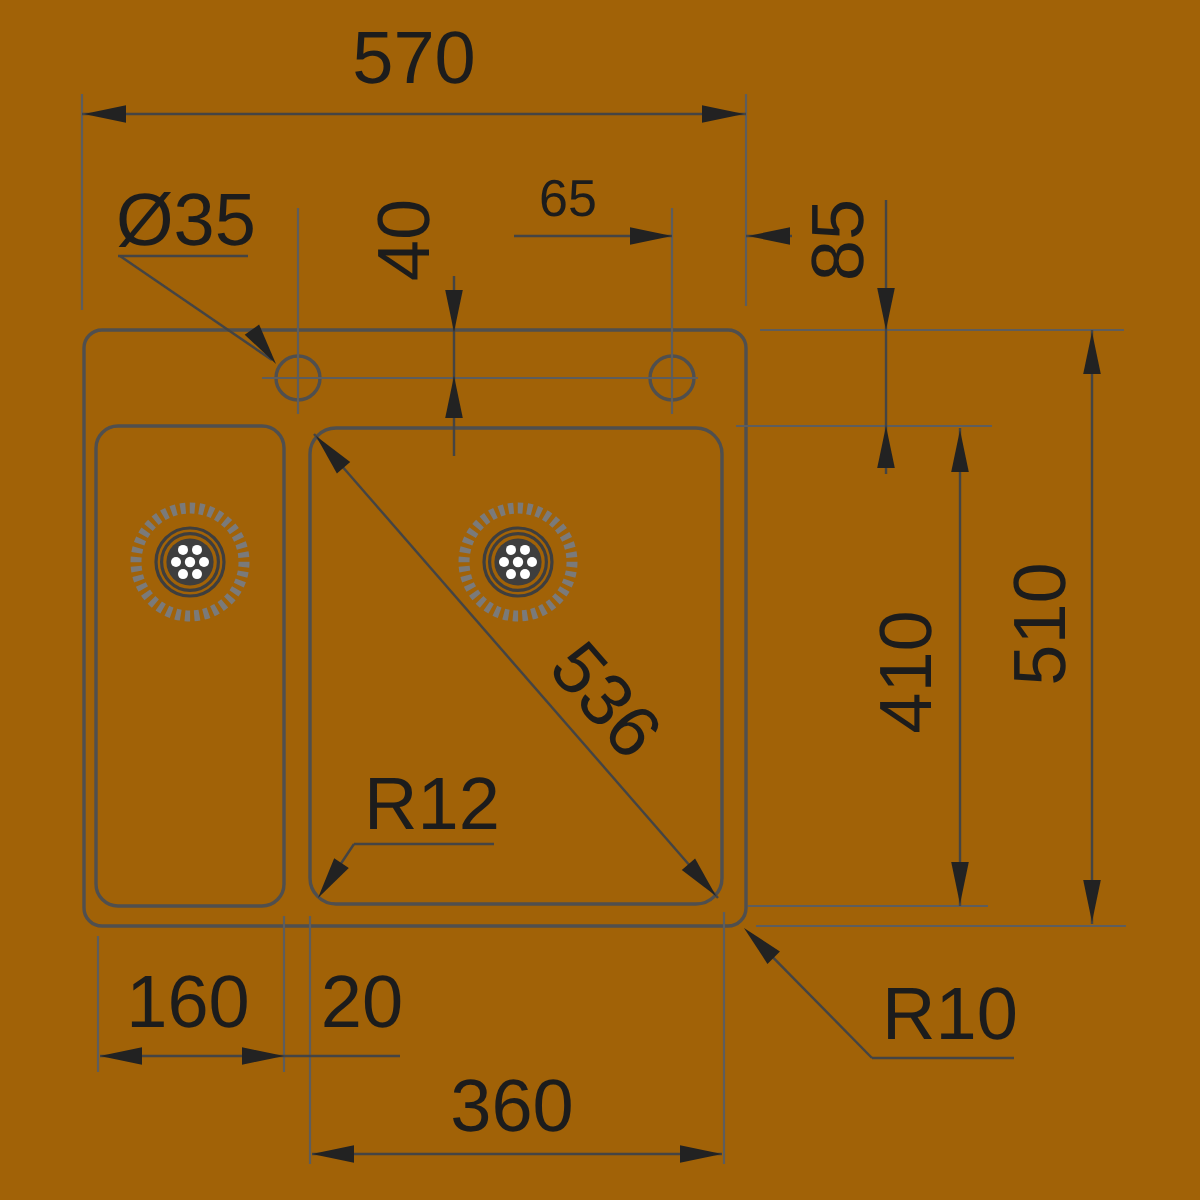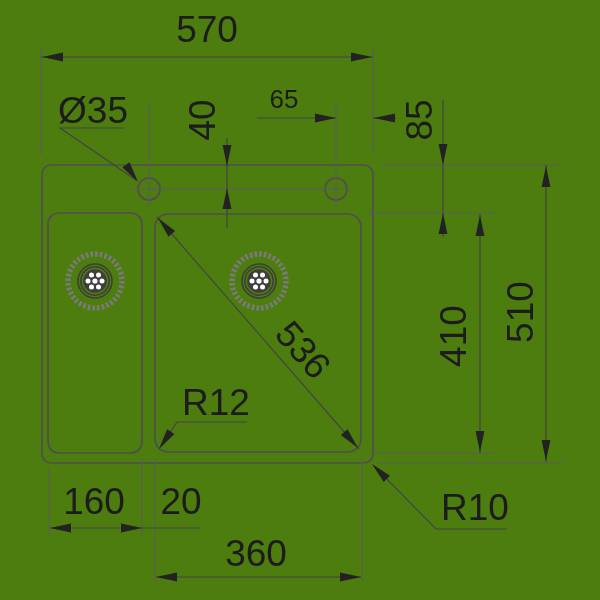--- a/index.html
+++ b/index.html
@@ -1,16 +1,16 @@
 <!DOCTYPE html>
 <html><head>
 <meta charset="utf-8">
 <style>
   html,body{margin:0;padding:0;background:#ffffff;}
-  .canvas{width:600px;height:600px;background:#4d7c0f;position:relative;overflow:hidden;}
+  .canvas{width:600px;height:600px;background:#a16207;position:relative;overflow:hidden;}
   svg{display:block;}
   .geo{fill:none;stroke:#4f4f4f;stroke-width:1.7;}
   .thin{fill:none;stroke:#5d5d5d;stroke-width:1.1;}
   .dim{fill:none;stroke:#444444;stroke-width:1.2;}
   .arrow{fill:#222222;stroke:none;}
   .hatch{fill:none;stroke:#7a7a7a;stroke-width:5.5;stroke-dasharray:2.6 2.1;}
   .ring{fill:none;stroke:#3e3e3e;stroke-width:1.6;}
   .disk{fill:#3e3e3e;stroke:none;}
   .hole{fill:#ffffff;stroke:none;}
   text{font-family:"Liberation Sans", sans-serif;fill:#1c1c1c;font-size:37px;}

